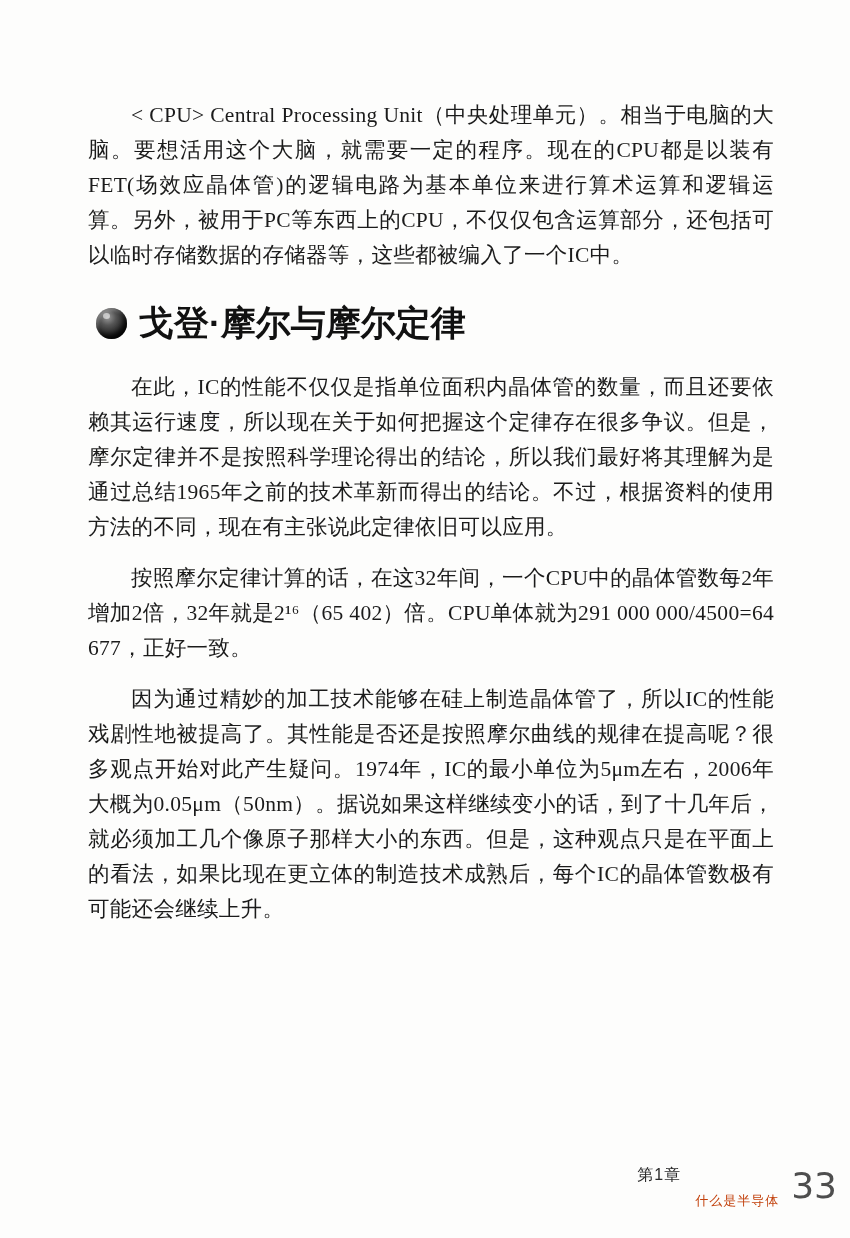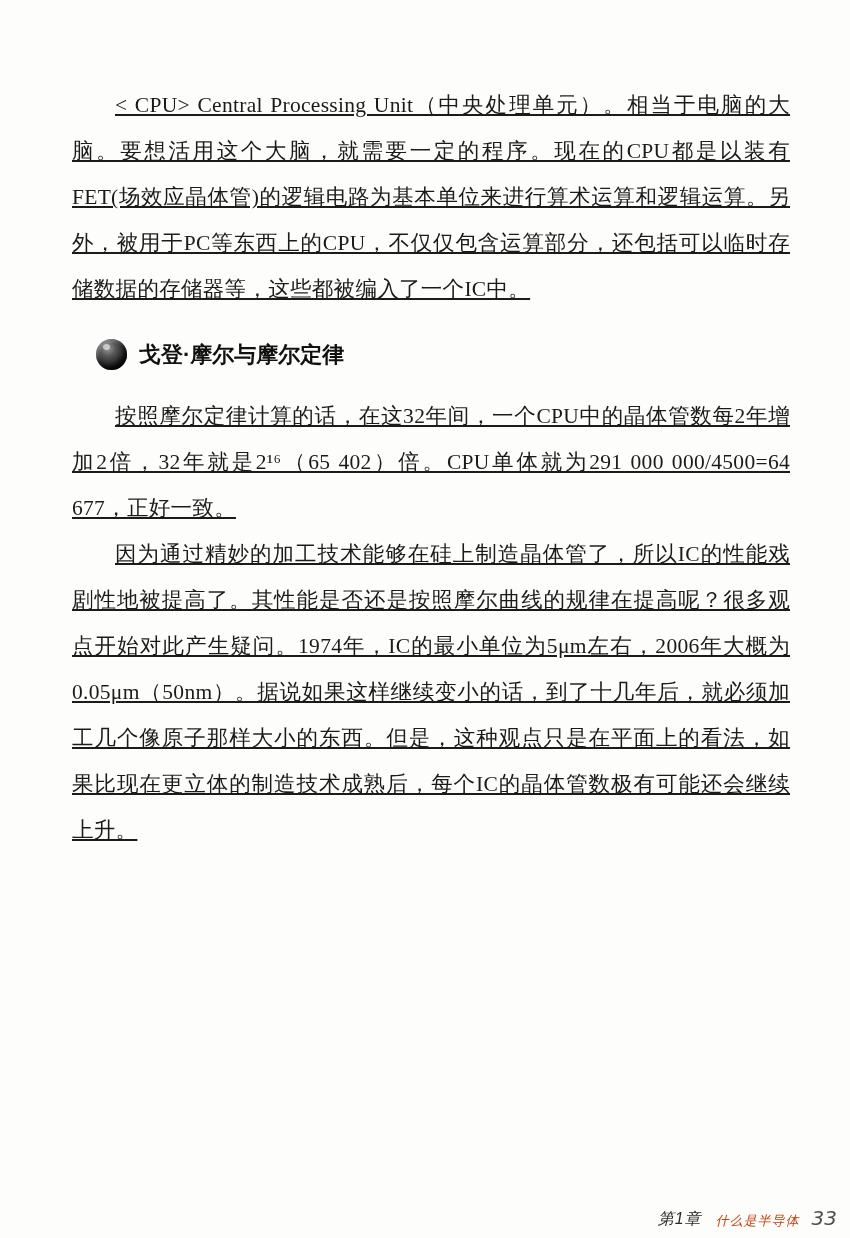--- a/index.html
+++ b/index.html
@@ -16,35 +16,34 @@
     font-family: "Liberation Serif", "DejaVu Serif", serif;
     color: #1b1b1b;
   }
   .content {
     position: absolute;
     left: 72px;
     top: 82px;
     width: 718px;
   }
   .para {
-    margin: 0;
+    margin: 16px;
     font-size: 21.5px;
-    line-height: 46px;
+    line-height: 35px;
     text-align: justify;
     text-indent: 2em;
     letter-spacing: 0.3px;
-    text-decoration: underline;
   }
   .section-heading {
     display: flex;
     align-items: center;
     margin: 27px 24px 23px 24px;
     font-family: "Liberation Sans", "DejaVu Sans", sans-serif;
     font-weight: bold;
-    font-size: 22px;
+    font-size: 35px;
     color: #111111;
   }
   .bullet-sphere {
     display: inline-block;
     width: 31px;
     height: 31px;
     margin-right: 12px;
     border-radius: 50%;
     background: radial-gradient(circle at 38% 30%, #9a9a9a 0%, #555555 28%, #151515 70%, #000000 100%);
     box-shadow:
@@ -60,59 +59,59 @@
     left: 7px;
     top: 5px;
     width: 7px;
     height: 6px;
     border-radius: 50%;
     background: rgba(255,255,255,0.55);
   }
   .footer {
     position: absolute;
     right: 13px;
-    bottom: 8px;
+    bottom: 28px;
     display: flex;
-    align-items: flex-end;
+    align-items: flex-start;
     font-family: "Liberation Sans", "DejaVu Sans", sans-serif;
-    font-style: italic;
   }
   .footer .chapter {
     font-size: 16px;
     color: #2a2a2a;
     letter-spacing: 1px;
   }
   .footer .section-title {
     font-size: 13px;
     color: #c2410c;
     margin-left: 14px;
     letter-spacing: 1px;
     margin-top: 27px;
   }
   .footer .page-number {
-    font-size: 20px;
+    font-size: 36px;
     color: #4e4e4e;
     margin-left: 12px;
     font-family: "DejaVu Sans", "Liberation Sans", sans-serif;
   }
 </style>
 </head>
 <body>
 
 <div class="page">
   <div class="content">
 
     <p class="para">&lt; CPU&gt;  Central Processing Unit（中央处理单元）。相当于电脑的大脑。要想活用这个大脑，就需要一定的程序。现在的CPU都是以装有FET(场效应晶体管)的逻辑电路为基本单位来进行算术运算和逻辑运算。另外，被用于PC等东西上的CPU，不仅仅包含运算部分，还包括可以临时存储数据的存储器等，这些都被编入了一个IC中。</p>
 
     <div class="section-heading">
       <span class="bullet-sphere"></span>
       <span>戈登·摩尔与摩尔定律</span>
     </div>
 
 
+    <p class="para">在此，IC的性能不仅仅是指单位面积内晶体管的数量，而且还要依赖其运行速度，所以现在关于如何把握这个定律存在很多争议。但是，摩尔定律并不是按照科学理论得出的结论，所以我们最好将其理解为是通过总结1965年之前的技术革新而得出的结论。不过，根据资料的使用方法的不同，现在有主张说此定律依旧可以应用。</p>
 
 
     <p class="para">按照摩尔定律计算的话，在这32年间，一个CPU中的晶体管数每2年增加2倍，32年就是2¹⁶（65 402）倍。CPU单体就为291 000 000/4500=64 677，正好一致。</p>
 
 
     <p class="para">因为通过精妙的加工技术能够在硅上制造晶体管了，所以IC的性能戏剧性地被提高了。其性能是否还是按照摩尔曲线的规律在提高呢？很多观点开始对此产生疑问。1974年，IC的最小单位为5μm左右，2006年大概为0.05μm（50nm）。据说如果这样继续变小的话，到了十几年后，就必须加工几个像原子那样大小的东西。但是，这种观点只是在平面上的看法，如果比现在更立体的制造技术成熟后，每个IC的晶体管数极有可能还会继续上升。</p>
 
   </div>
 
   <div class="footer">

